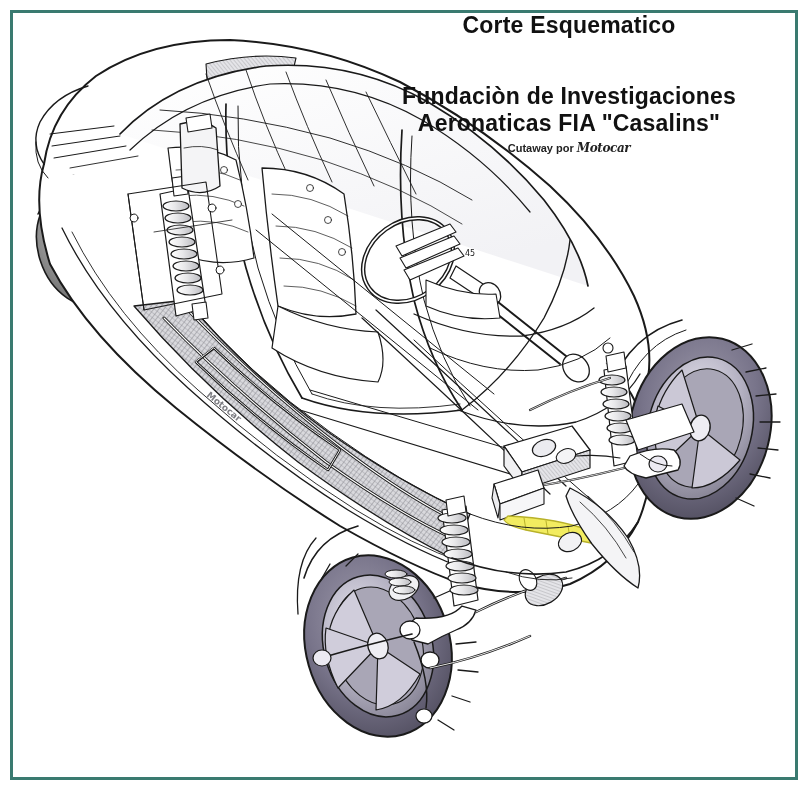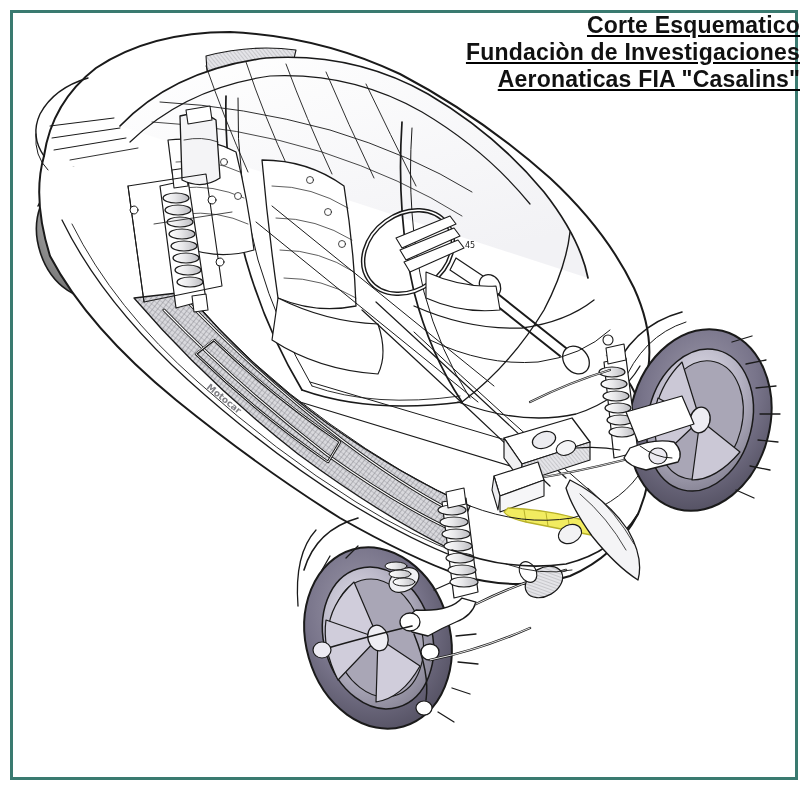--- a/index.html
+++ b/index.html
@@ -6,37 +6,37 @@
   body{width:810px;height:800px;overflow:hidden;
        font-family:"Liberation Sans",sans-serif;}
 
   #page{position:relative;width:810px;height:800px;background:#ffffff;}
 
   
   #frame{position:absolute;left:10px;top:10px;width:788px;height:770px;
          border:3px solid #3a7a70;box-sizing:border-box;background:#ffffff;}
 
   
-  #title-block{position:absolute;left:380px;top:12px;width:420px;
-               text-align:right;pointer-events:none;text-decoration:underline;}
+  #title-block{position:absolute;left:359px;top:12px;width:420px;
+               text-align:center;pointer-events:none;}
   .tline{font-weight:bold;color:#111111;letter-spacing:.2px;
          line-height:1.17;font-size:23px;white-space:nowrap;}
   #t1{font-size:23px;}
-  #t2{font-size:23px;}
+  #t2{font-size:23px;margin-top:44px;}
   #t3{font-size:23px;}
   #credit{margin-top:4px;font-size:11px;font-weight:bold;color:#222;}
   #credit .brandscript{font-family:"DejaVu Serif",serif;font-style:italic;
         font-weight:bold;font-size:12px;letter-spacing:-.4px;}
 
   
   #handle{position:absolute;right:22px;bottom:22px;font-size:17px;
           font-weight:bold;color:#0d0d0d;letter-spacing:.3px;}
 
   
-  #art{position:absolute;left:10px;top:10px;width:676px;height:770px;}
+  #art{position:absolute;left:10px;top:18px;width:676px;height:770px;}
   svg{display:block;}
 </style>
 </head>
 <body>
 
 <div id="page">
 
   <div id="frame"></div>
 
   <div id="art">
@@ -403,16 +403,20 @@
       <text x="196" y="378" transform="rotate(39 196 378)" font-family="DejaVu Sans" font-size="9" font-weight="bold" fill="#6f6f75" stroke="none" opacity=".9">Motocar</text>
 
     </g>
   </svg>
   </div>
 
   <div id="title-block">
     <div class="tline" id="t1">Corte Esquematico</div>
     <div class="tline" id="t2">Fundaciòn de Investigaciones</div>
     <div class="tline" id="t3">Aeronaticas FIA  "Casalins"</div>
+    <div id="credit">
+      <span>Cutaway por</span>
+      <span class="brandscript">Motocar</span>
+    </div>
   </div>
 
 
 </div>
 
 </body></html>

